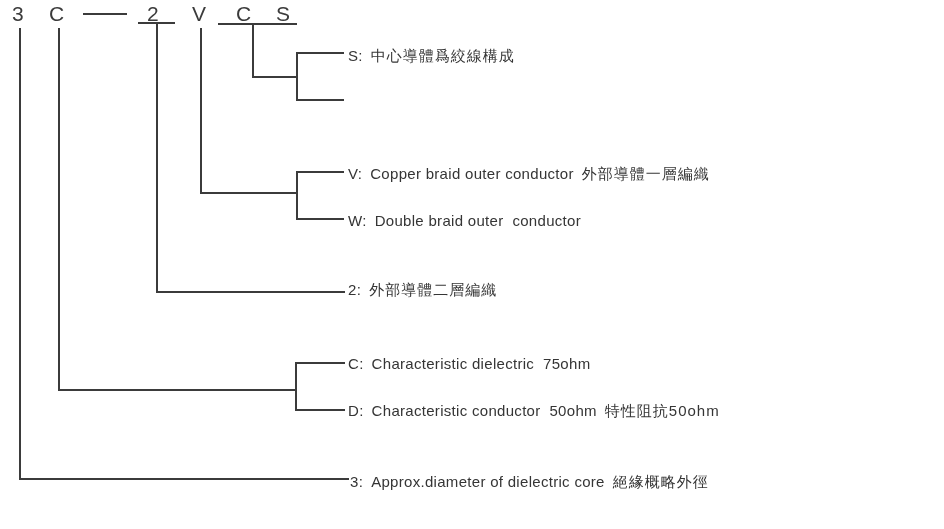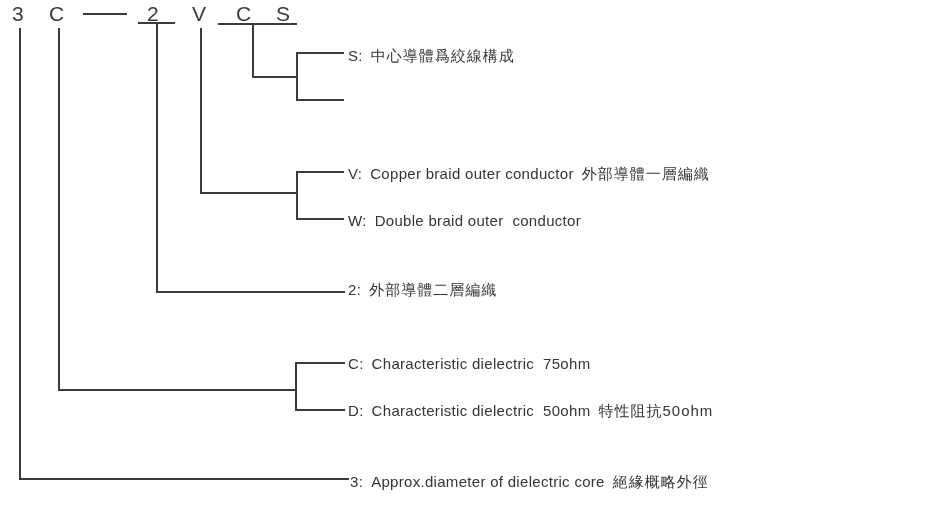--- a/index.html
+++ b/index.html
@@ -102,21 +102,21 @@
   <div class="row" style="top:280px">
     <span class="code">2:</span>
     <span class="zh">外部導體二層編織</span>
   </div>
   <div class="row" style="top:354px">
     <span class="code">C:</span>
     <span class="en">Characteristic dielectric  75ohm</span>
   </div>
   <div class="row" style="top:401px">
     <span class="code">D:</span>
-    <span class="en">Characteristic dielectric  50ohm</span>
+    <span class="en">Characteristic conductor  50ohm</span>
     <span class="zh">特性阻抗50ohm</span>
   </div>
   <div class="row" style="top:472px; left:350px">
     <span class="code">3:</span>
     <span class="en">Approx.diameter of dielectric core</span>
     <span class="zh">絕緣概略外徑</span>
   </div>
 
 </div>
 

